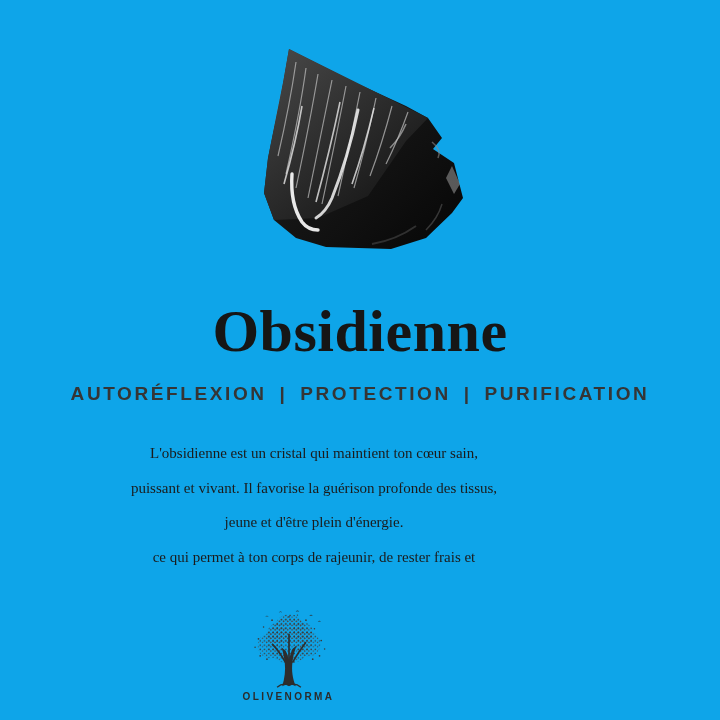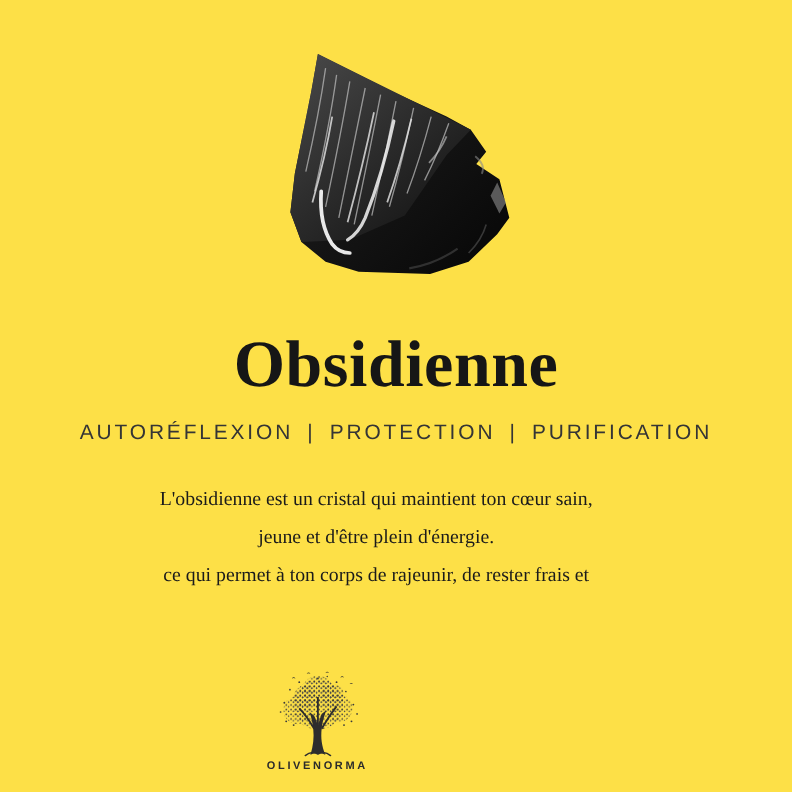--- a/index.html
+++ b/index.html
@@ -1,54 +1,53 @@
 <!DOCTYPE html>
 <html><head>
 <meta charset="utf-8">
 <style>
   html,body{margin:0;padding:0;background:#ffffff;}
   .card{
     position:relative;
     width:720px;height:720px;
-    background:#fde047;
+    background:#0ea5e9;
     overflow:hidden;
     font-family:"Liberation Serif", serif;
   }
   .stone-wrap{
     position:absolute;left:256px;top:46px;width:212px;height:208px;
   }
   .title{
     position:absolute;left:0;top:296px;width:720px;
     text-align:center;
     font-family:"Liberation Serif", serif;
     font-weight:700;
     font-size:60px;
     line-height:70px;
     color:#161616;
     letter-spacing:.5px;
   }
   .subtitle{
     position:absolute;left:0;top:381px;width:720px;
     text-align:center;
     font-family:"Liberation Sans", sans-serif;
-    font-weight:400;
+    font-weight:700;
     font-size:19px;
     line-height:26px;
     letter-spacing:2.6px;
     word-spacing:5px;
     color:#353535;
   }
   .description{
     position:absolute;left:0;top:436px;width:628px;
     text-align:center;
     font-family:"Liberation Serif", serif;
-    font-size:18px;
+    font-size:15px;
     line-height:34.5px;
     color:#1b1b1b;
-    padding-left:28px;
   }
   .logo{
     position:absolute;left:0;top:610px;width:577px;
     text-align:center;
   }
   .logo svg{display:block;margin:0 auto;}
   .brand{
     margin-top:3px;
     font-family:"Liberation Sans", sans-serif;
     font-weight:700;
@@ -113,20 +112,21 @@
       <path d="M186 158 Q182 172 170 184" stroke="#555555" stroke-width="1.5" fill="none" opacity="0.6"></path>
     </svg>
   </div>
 
   <div class="title">Obsidienne</div>
 
   <div class="subtitle">AUTORÉFLEXION | PROTECTION | PURIFICATION</div>
 
   <div class="description">
     <div>L'obsidienne est un cristal qui maintient ton cœur sain,</div>
+    <div>puissant et vivant. Il favorise la guérison profonde des tissus,</div>
     <div>jeune et d'être plein d'énergie.</div>
     <div>ce qui permet à ton corps de rajeunir, de rester frais et</div>
   </div>
 
   <div class="logo">
     <svg width="86" height="78" viewBox="0 0 100 92">
       <defs>
         <pattern id="foliage" width="5" height="5" patternUnits="userSpaceOnUse">
           <circle cx="1.2" cy="1.4" r="0.9" fill="#3a3a3a"></circle>
           <circle cx="3.6" cy="3.4" r="0.8" fill="#4a4a4a"></circle>

